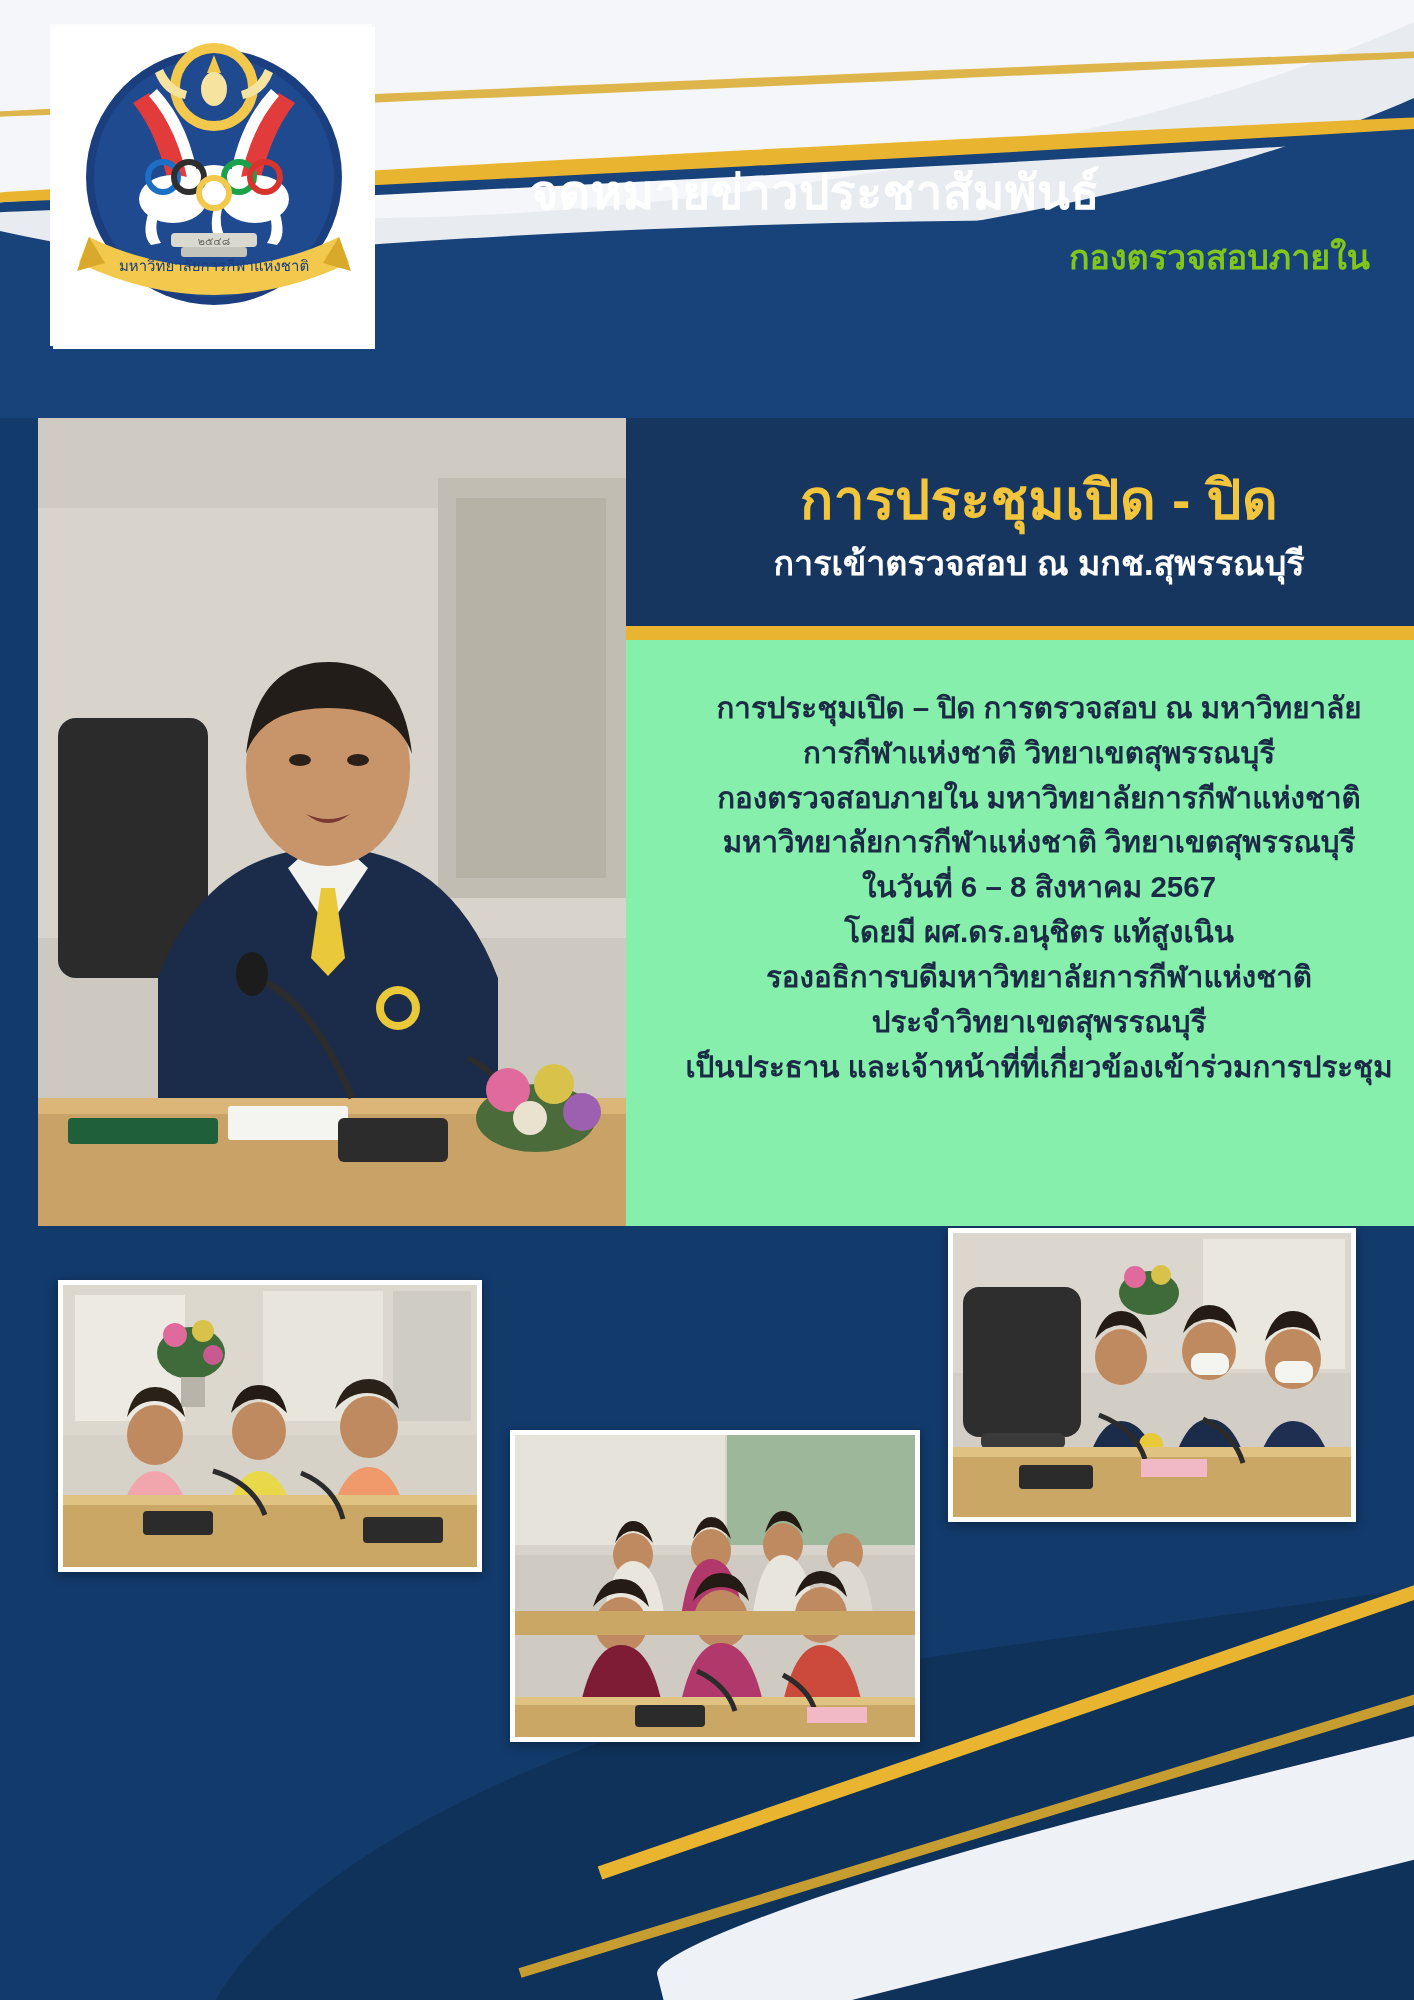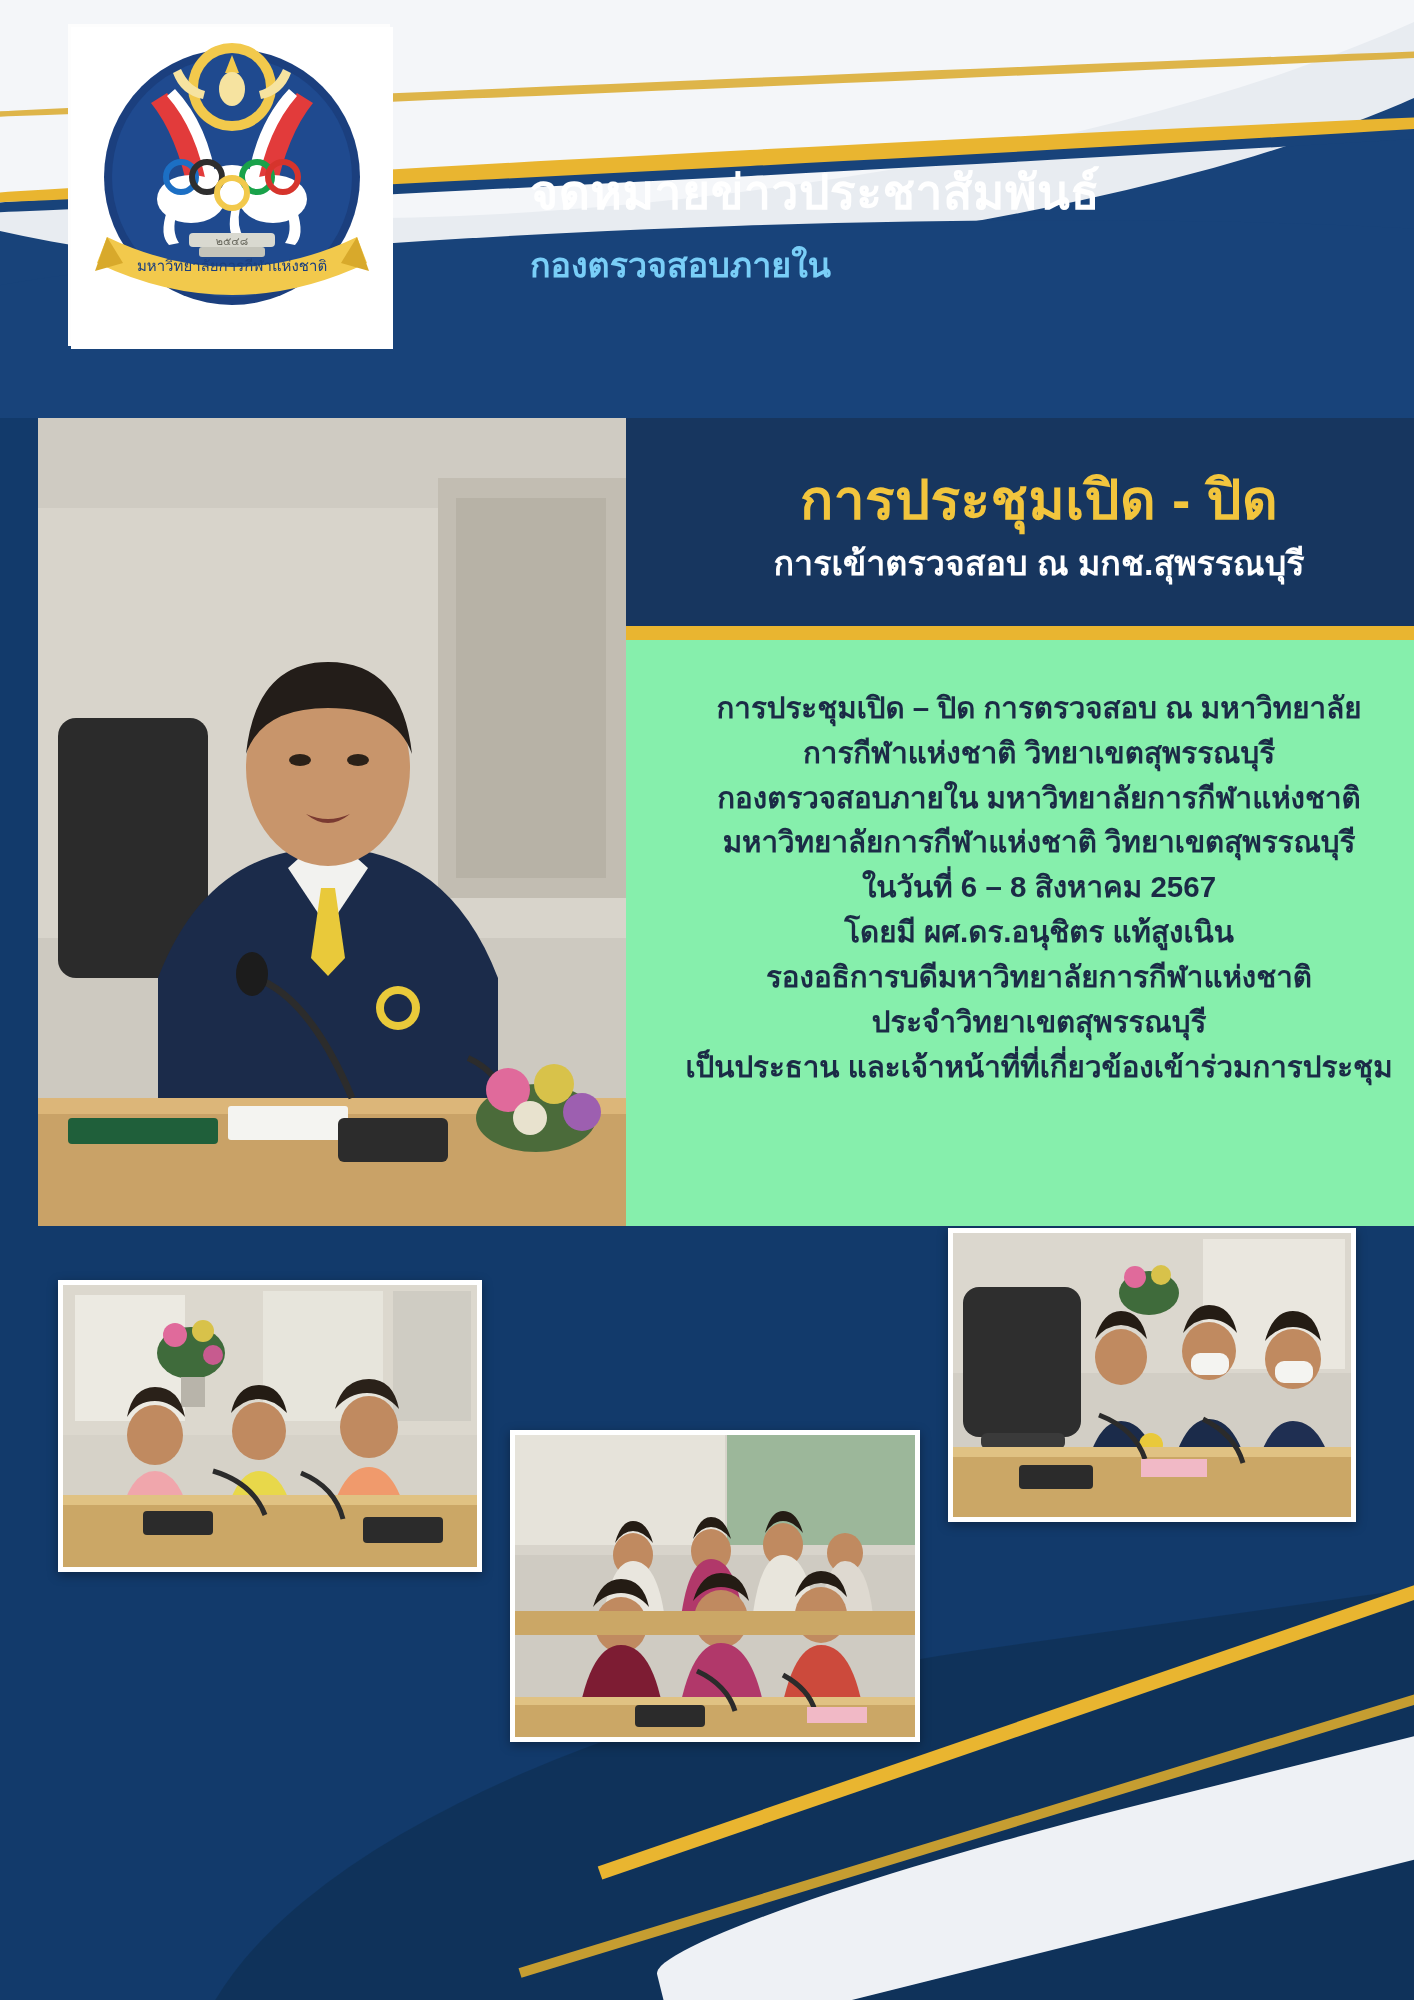--- a/index.html
+++ b/index.html
@@ -65,46 +65,47 @@
     left: -120px; top: 225px;
     width: 1760px; height: 420px;
     background: #18437a;
     border-radius: 60% 50% 0 0 / 90px 70px 0 0;
     transform: rotate(-1.4deg);
   }
 
   
   .logo-box {
     position: absolute;
-    left: 68px; top: 24px;
+    left: 50px; top: 24px;
     width: 322px; height: 322px;
     background: #5eead4;
     border: 3px solid #fdfdfd;
   }
   .logo-svg { display: block; width: 322px; height: 322px; }
 
   .header-titles {
     position: absolute;
     left: 530px; top: 148px;
     width: 840px;
   }
   .header-title {
     font-size: 48px;
     font-weight: bold;
     color: #ffffff;
     letter-spacing: .5px;
     line-height: 1.15;
     margin-top: 17px;
   }
   .header-subtitle {
-    margin-top: 18px;
+    margin-top: 10px;
     font-size: 34px;
     font-weight: bold;
-    color: #7dd3fc;
+    color: #84cc16;
     opacity: .97;
+    text-align: right;
   }
 
   
   .feature {
     position: absolute;
     left: 0; top: 418px;
     width: 1414px; height: 808px; margin-left: 38px;
   }
   .photo-main {
     position: absolute;

